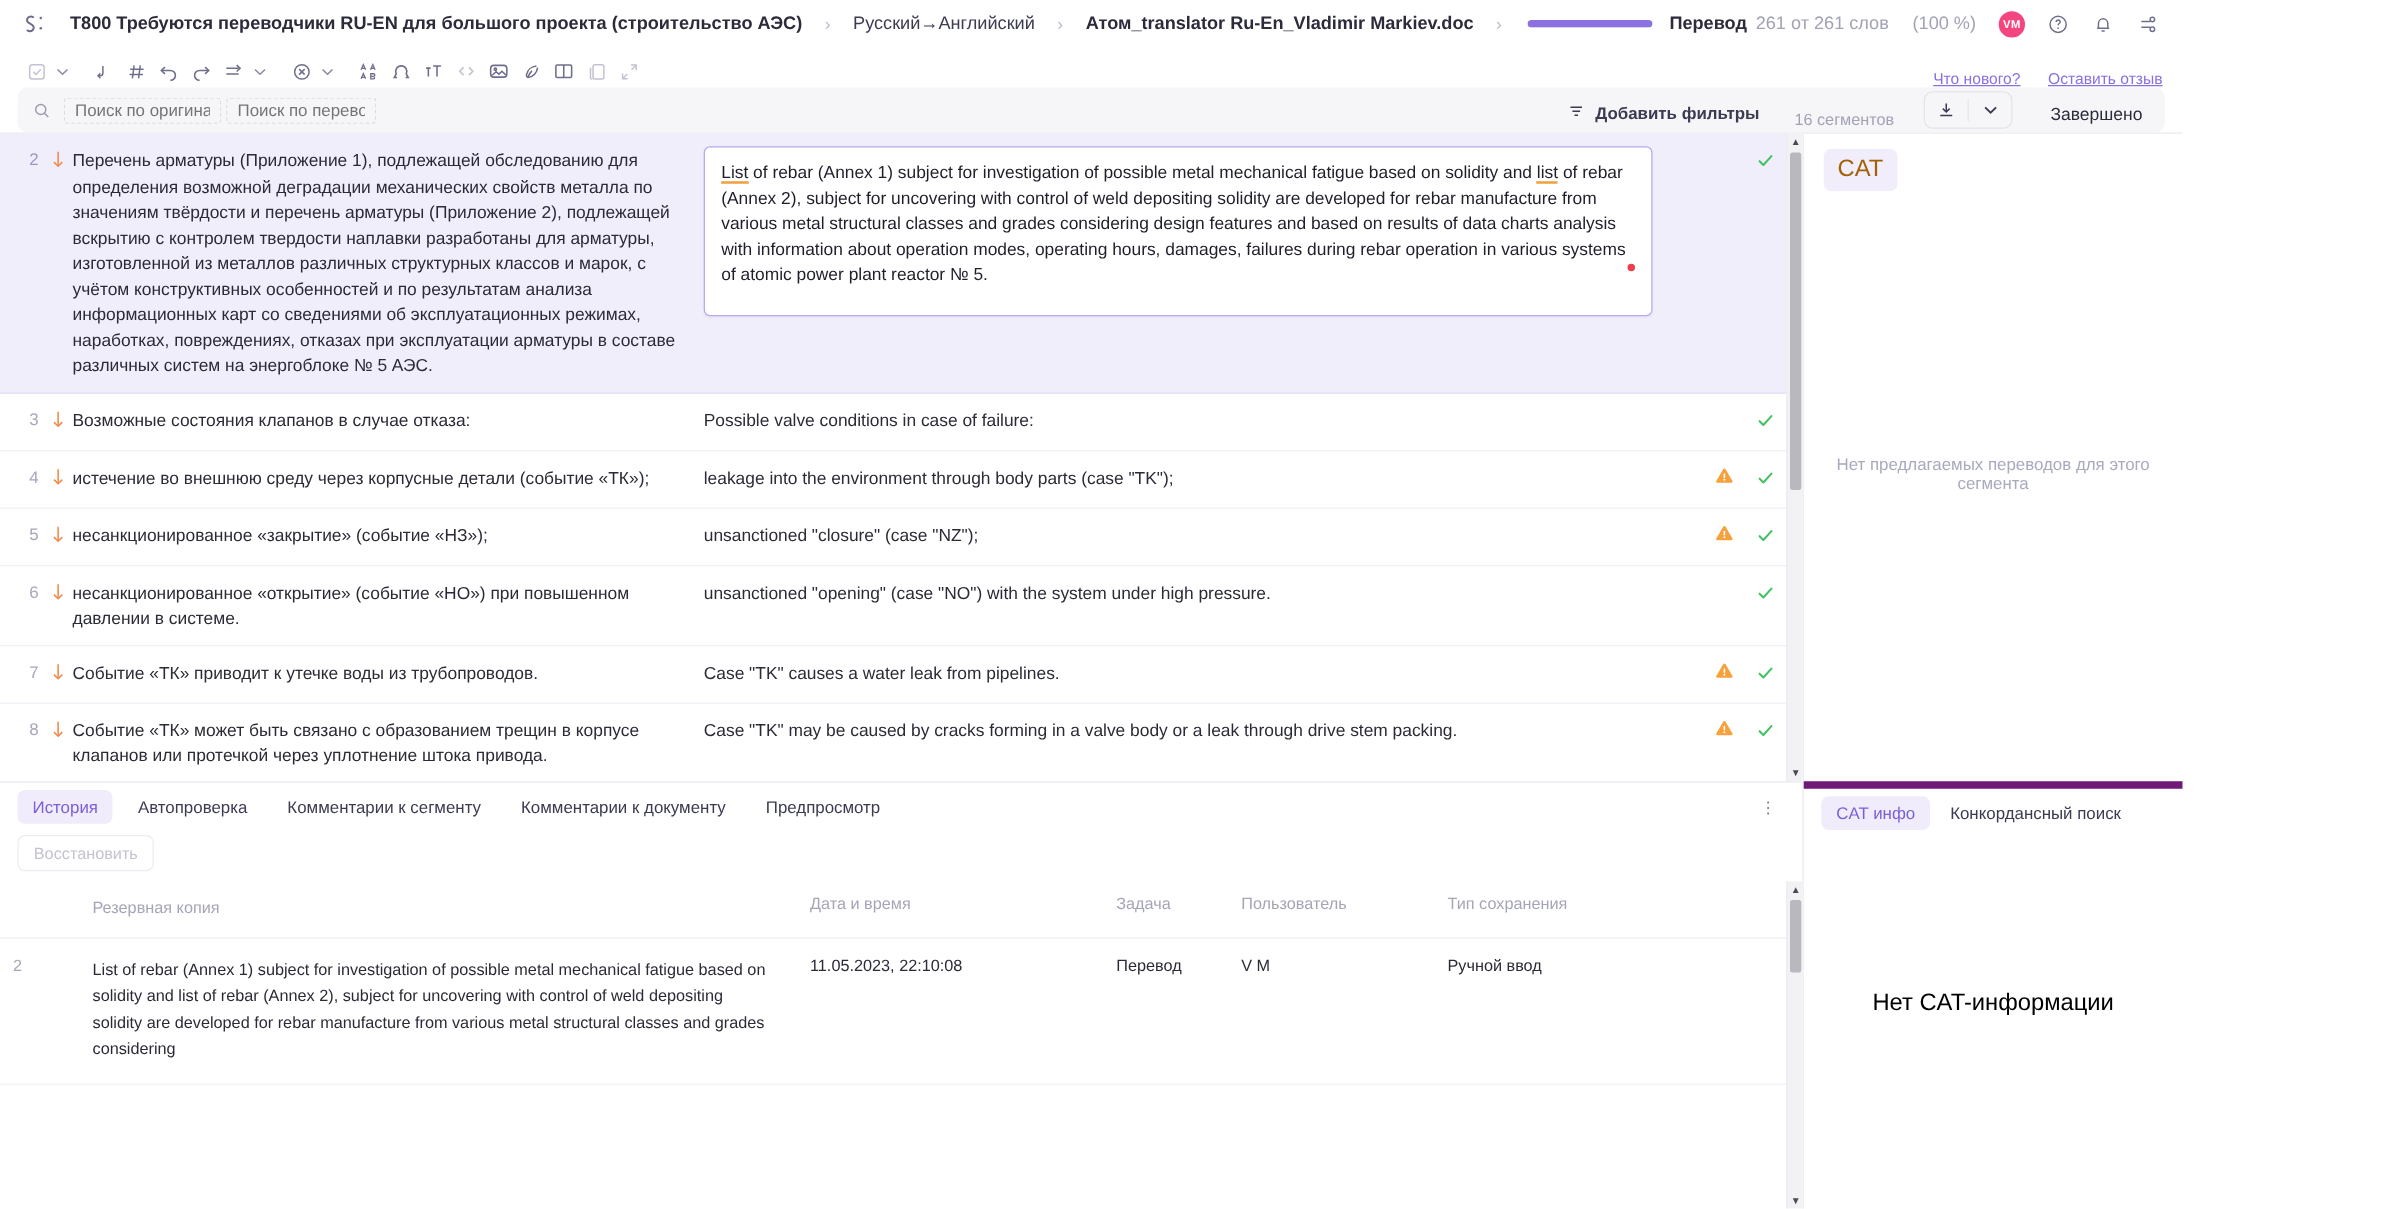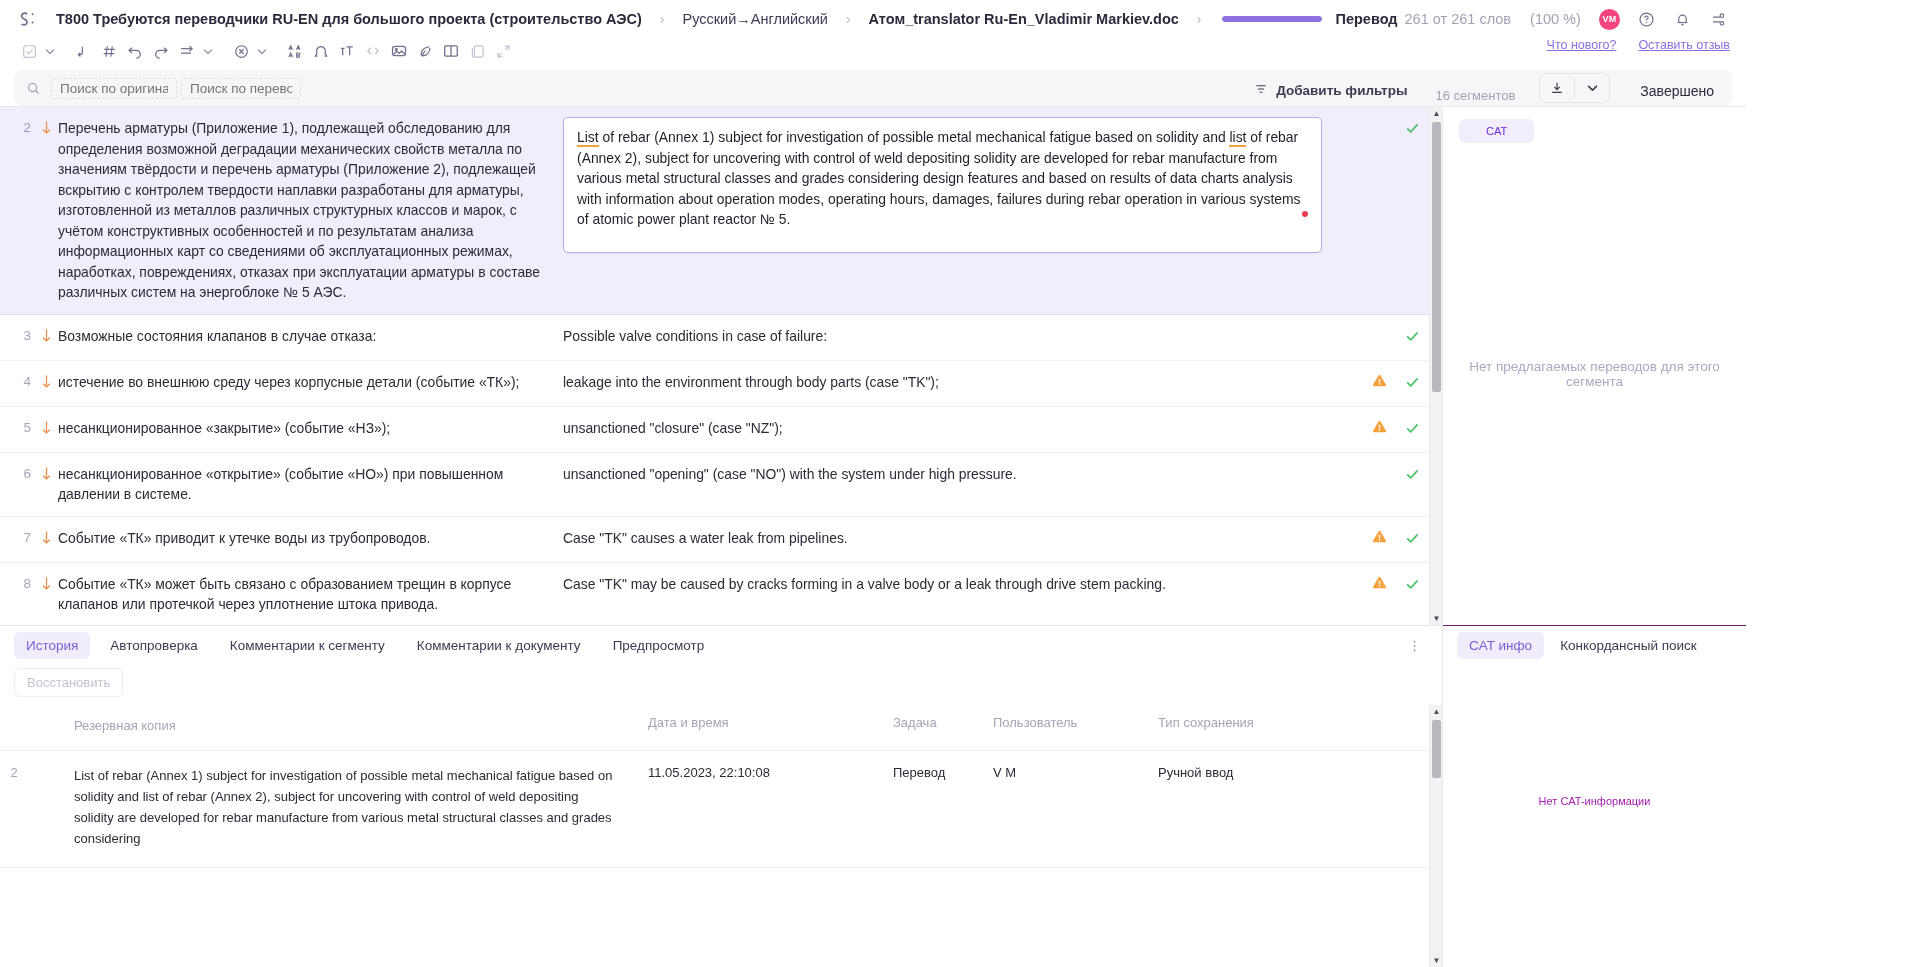--- a/index.html
+++ b/index.html
@@ -46,21 +46,21 @@
     width: 21px; height: 21px; border-radius: 50%;
     background: #f4457e; color: #fff; font-size: 9px; font-weight: bold;
     display: flex; align-items: center; justify-content: center; letter-spacing: .3px;
   }
   .ticon { width: 20px; height: 20px; color: #70708c; display: flex; align-items: center; justify-content: center; cursor: pointer; }
   .ticon svg { display: block; }
 
   
   .toolbar {
     height: 32px; flex: 0 0 32px;
-    display: flex; align-items: flex-start;
+    display: flex; align-items: flex-end;
     padding: 0 16px; gap: 0;
     position: relative;
   }
   .tool {
     width: 26px; height: 26px; display: flex; align-items: center; justify-content: center;
     color: #6f6f8c; cursor: pointer; border-radius: 4px;
   }
   .tool.dim { color: #c2c2d2; }
   .caret {
     width: 16px; height: 26px; display: flex; align-items: center; justify-content: center;
@@ -193,30 +193,30 @@
   .c-date { flex: 0 0 245px; width: 245px; }
   .c-task { flex: 0 0 100px; width: 100px; }
   .c-user { flex: 0 0 165px; width: 165px; }
   .c-type { flex: 1 1 auto; }
   .hcol-pad { padding-left: 46px; }
 
   
   .cat-top { flex: 1 1 auto; display: flex; flex-direction: column; border-top: 1px solid #eaeaf1; position: relative; }
   .cat-chip-row { padding: 12px 16px 0 16px; }
   .cat-chip {
-    display: inline-block; background: #f1edfb; color: #6d28d9;
-    font-size: 11px; padding: 6px 27px; border-radius: 6px; cursor: pointer;
+    display: inline-block; background: #f1edfb; color: #a16207;
+    font-size: 19px; padding: 6px 11px; border-radius: 6px; cursor: pointer;
   }
   .cat-empty {
     flex: 1 1 auto; display: flex; align-items: center; justify-content: center;
     font-size: 13.5px; color: #a9a9c0; padding-bottom: 20px; text-align: center;
   }
-  .cat-bottom { flex: 0 0 342px; height: 342px; display: flex; flex-direction: column; border-top: 1px solid #701a75; }
+  .cat-bottom { flex: 0 0 342px; height: 342px; display: flex; flex-direction: column; border-top: 6px solid #701a75; }
   .cat-tabs { height: 38px; flex: 0 0 38px; display: flex; align-items: center; padding: 0 14px; gap: 4px; }
-  .cat-empty2 { flex: 1 1 auto; display: flex; align-items: center; justify-content: center; font-size: 11px; color: #a21caf; padding-bottom: 30px; }
+  .cat-empty2 { flex: 1 1 auto; display: flex; align-items: center; justify-content: center; font-size: 19px; color: #000000; padding-bottom: 30px; }
 </style>
 </head>
 <body>
 
 <div class="app">
 
   <div class="topbar">
     <div class="logo">
       <svg width="18" height="16" viewBox="0 0 18 16" fill="none" stroke="currentColor" stroke-width="1.6">
         <path d="M8 3.2C7 1.8 4.6 1.8 3.4 3.1c-1.2 1.3-1 3.1.4 4l3 1.9c1.4.9 1.6 2.7.4 4-1.2 1.3-3.6 1.3-4.6-.1"></path>

